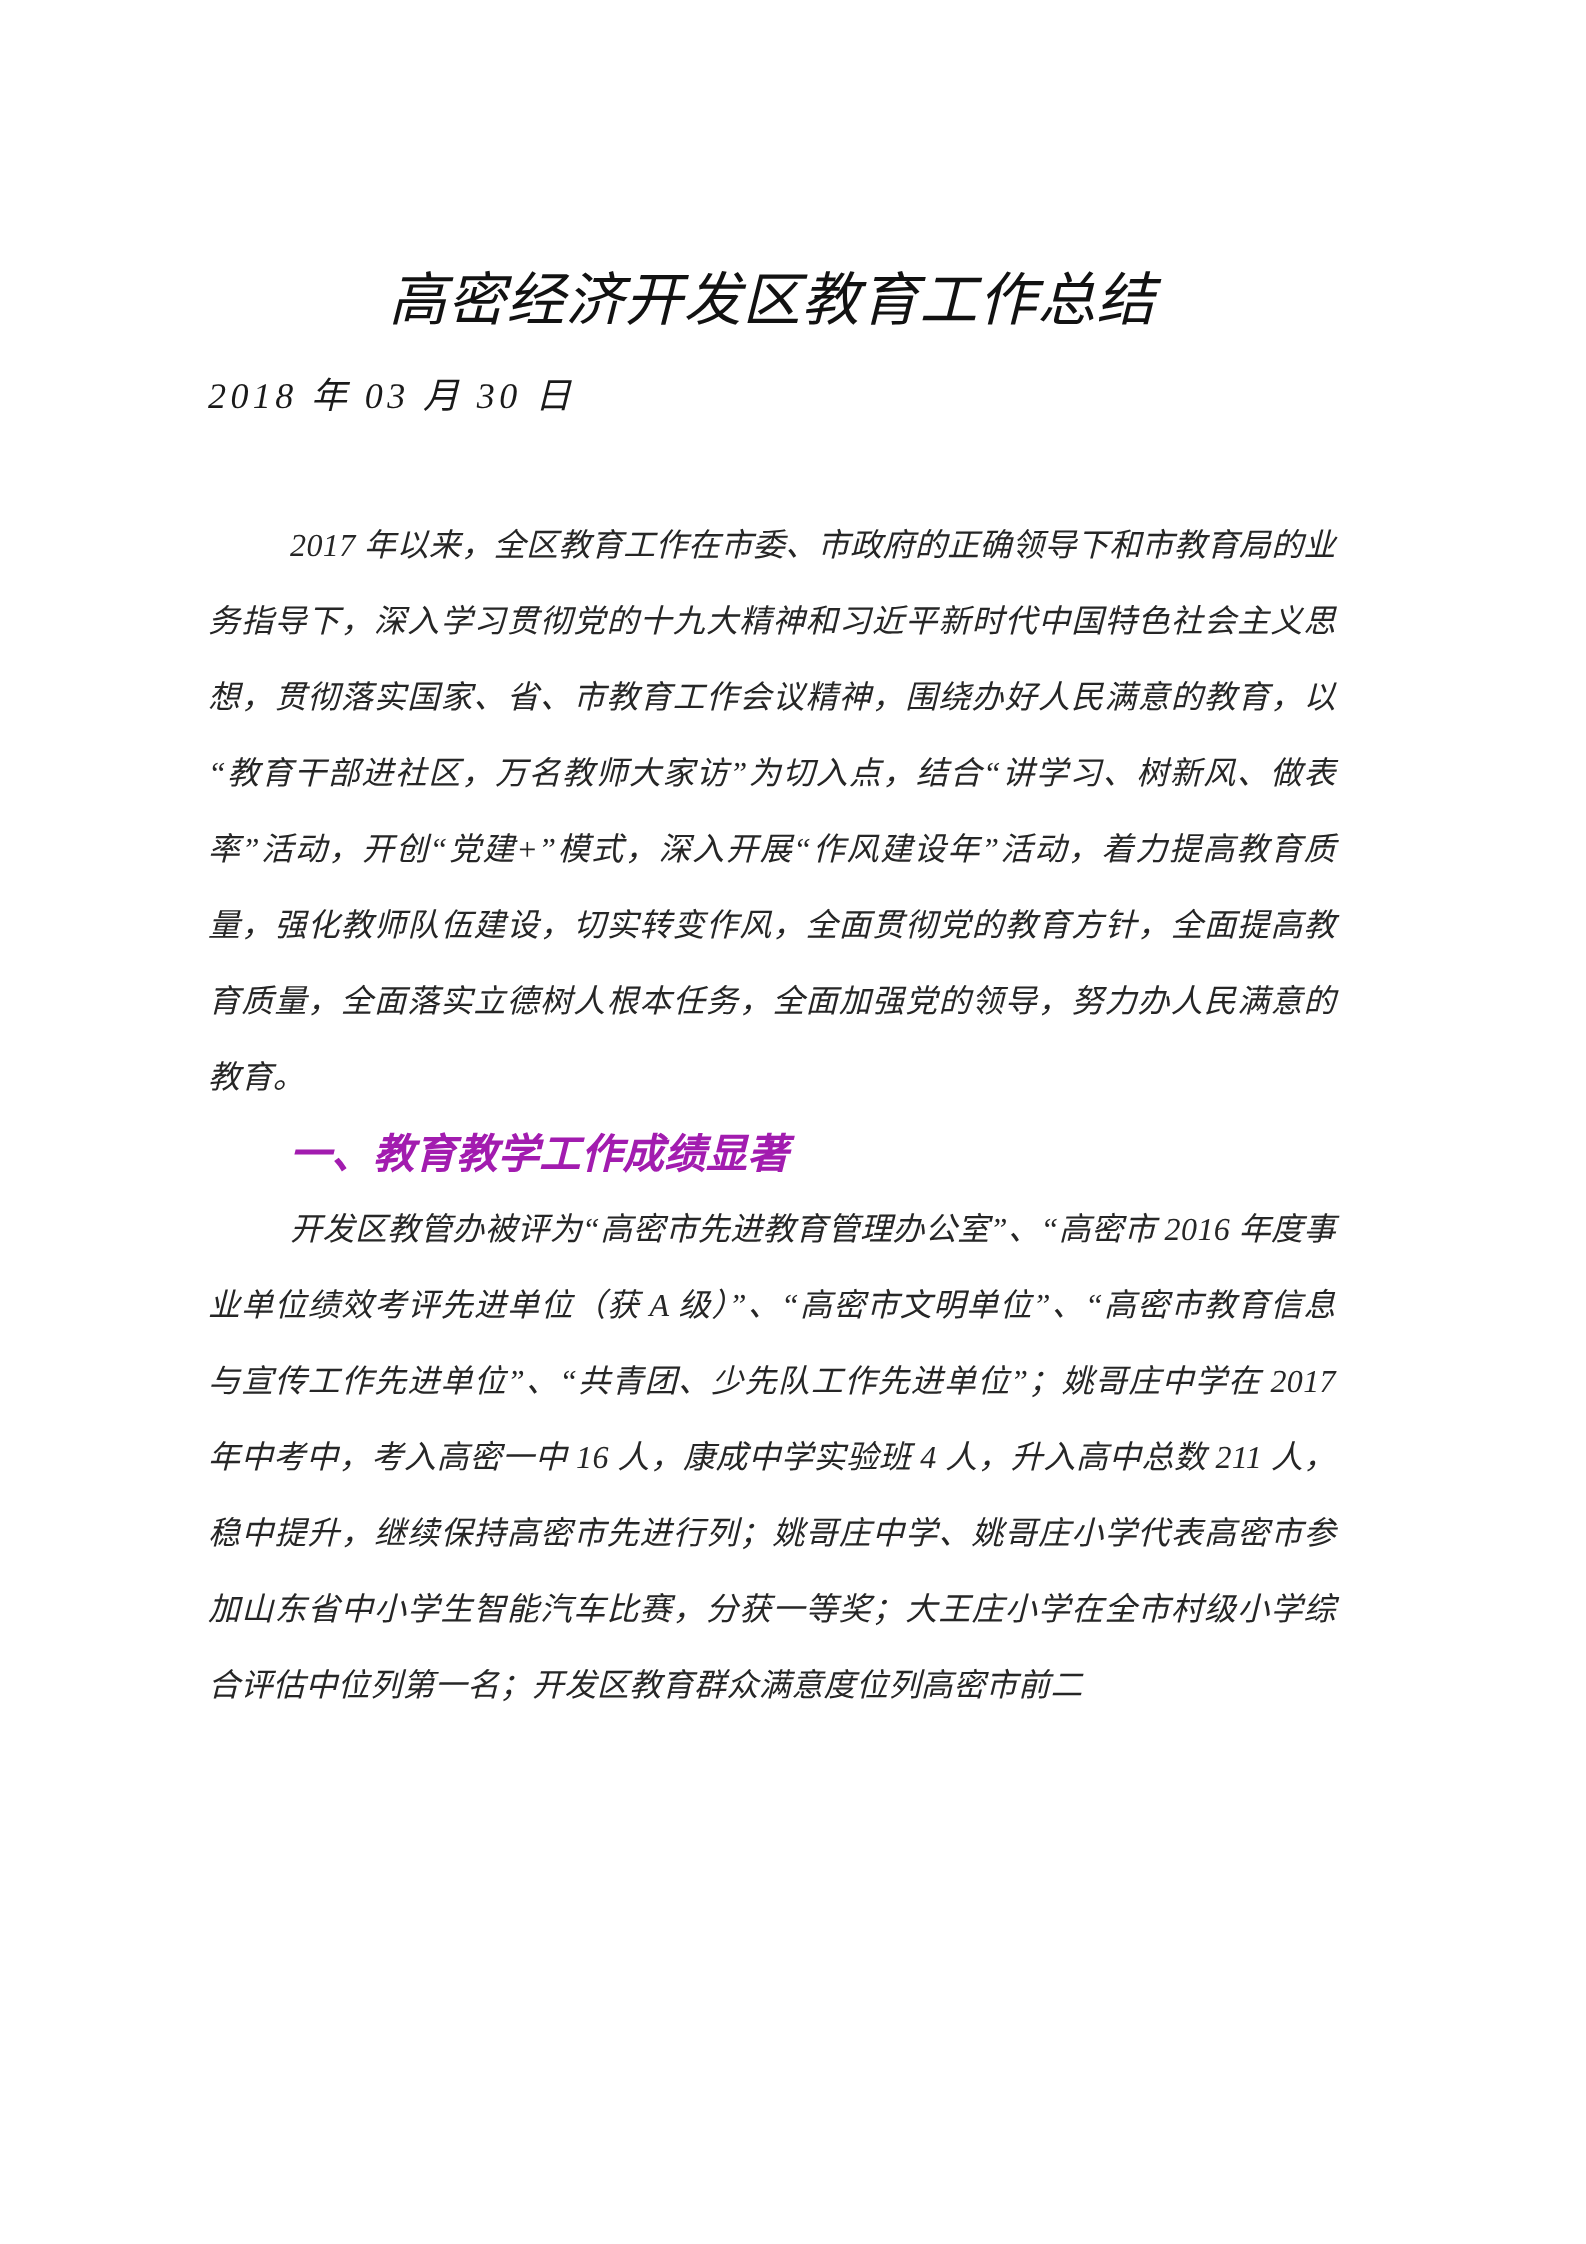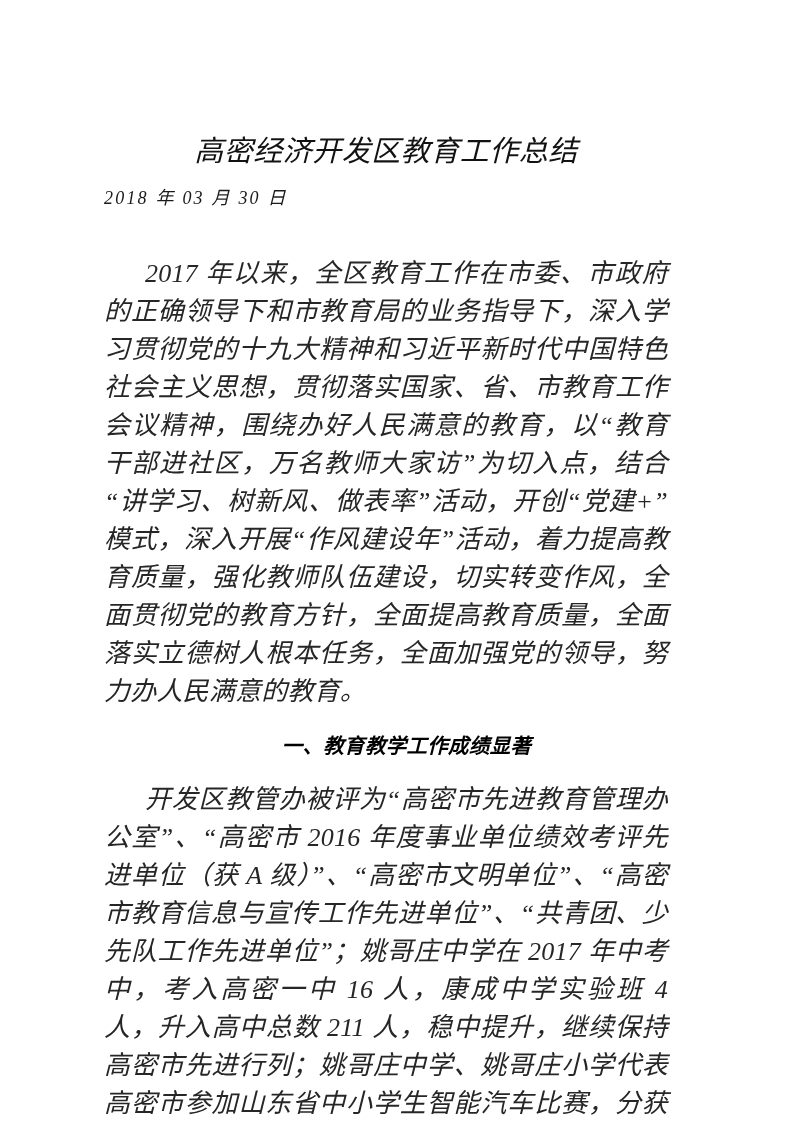--- a/index.html
+++ b/index.html
@@ -58,40 +58,40 @@
     color: #1a1a1a;
   }
 
   .body-block {
     margin-top: 44px;
   }
 
   p.para {
     margin: 0;
     font-family: "Liberation Serif", "DejaVu Serif", serif;
-    font-size: 26px;
+    font-size: 16px;
     line-height: 38px;
     text-align: justify;
     text-align-last: left;
     text-justify: inter-ideograph;
     text-indent: 41px;
     color: #262626;
     letter-spacing: 0.2px;
     word-break: break-all;
   }
 
   h2.section-heading {
-    margin: 16px;
+    margin: 0;
     font-family: "Liberation Sans", "DejaVu Sans", sans-serif;
     font-size: 20.5px;
     line-height: 38px;
     font-weight: 700;
     text-indent: 41px;
-    text-align: center;
-    color: #000000;
+    text-align: left;
+    color: #a21caf;
     letter-spacing: 0.3px;
   }
 </style>
 </head>
 <body>
 
 <div class="page">
   <div class="content">
 
     <h1 class="doc-title">高密经济开发区教育工作总结</h1>

